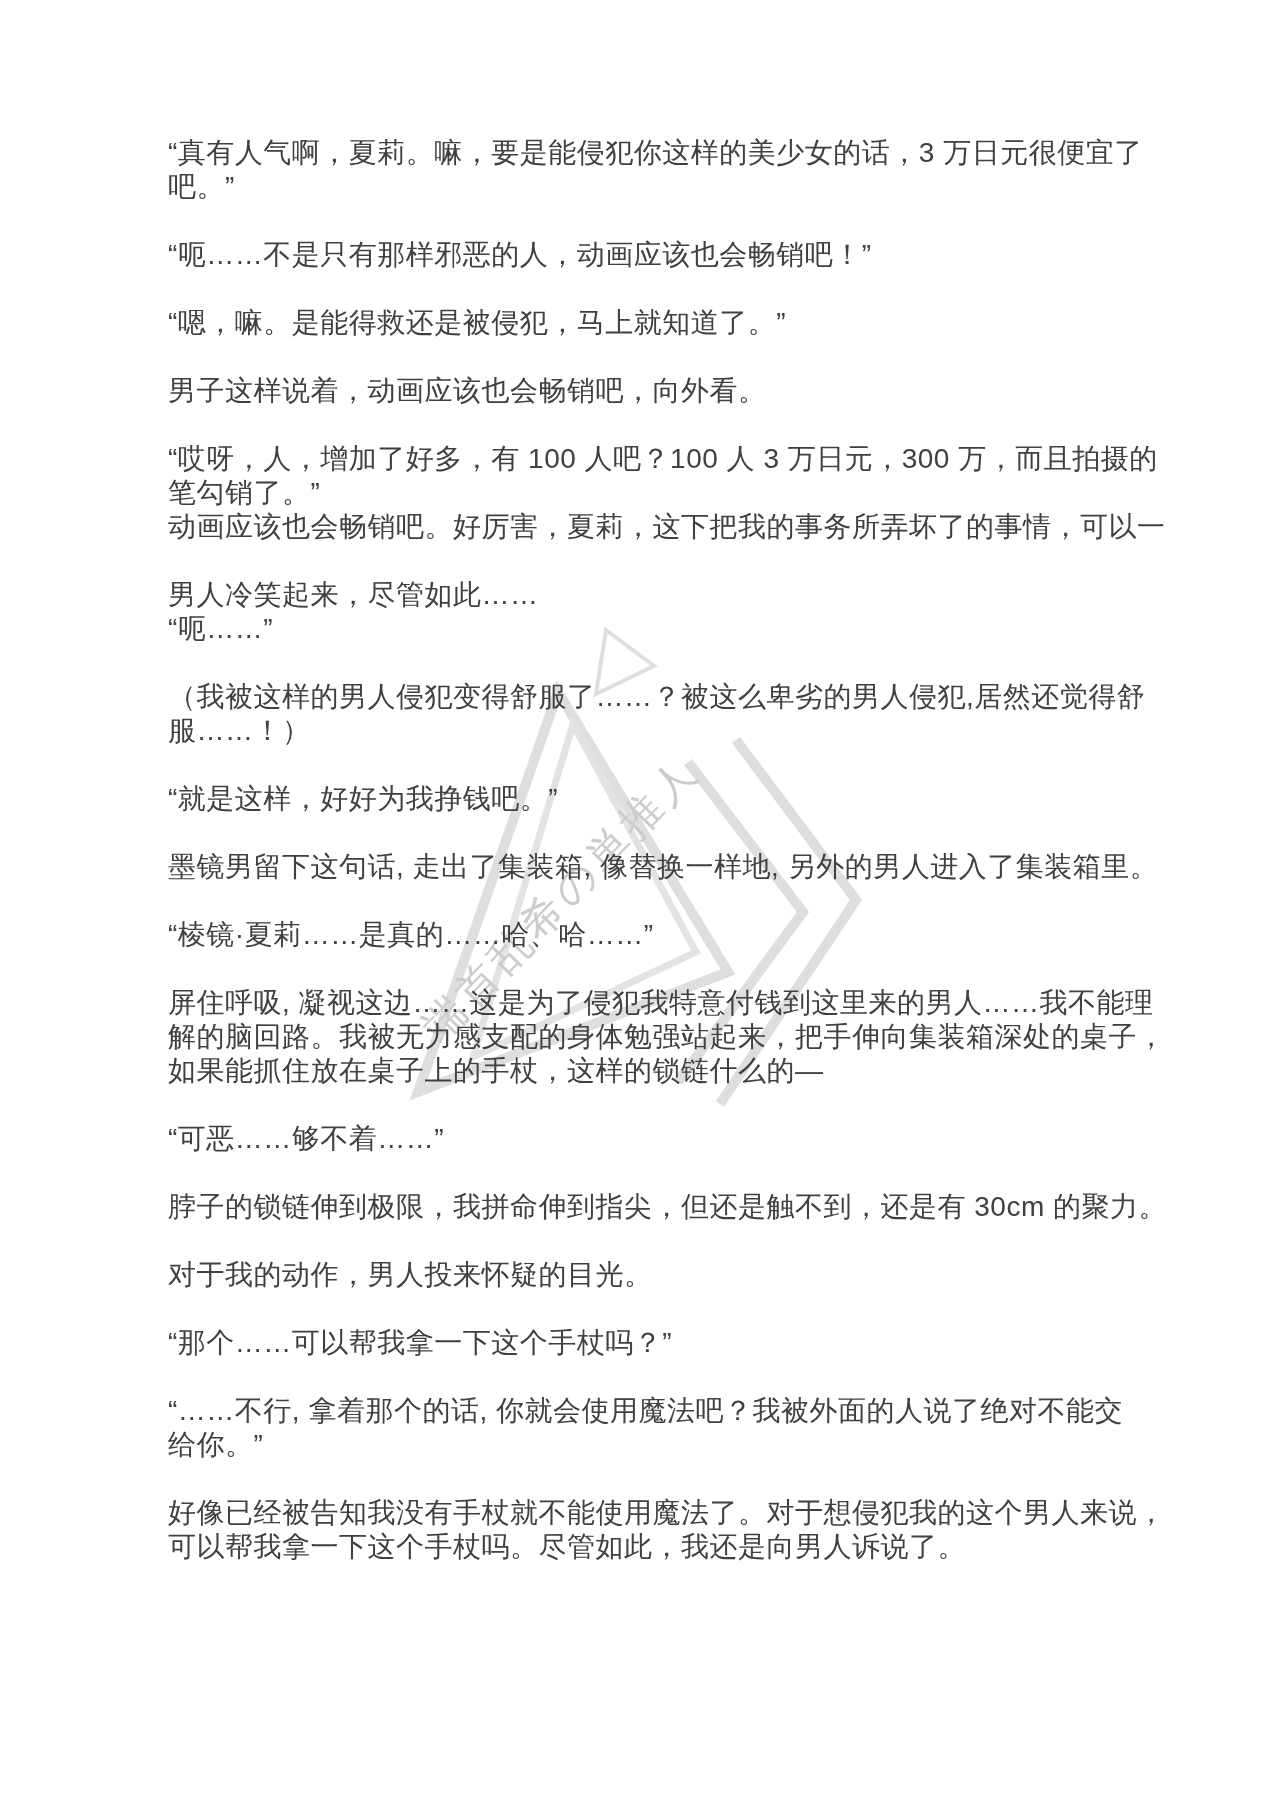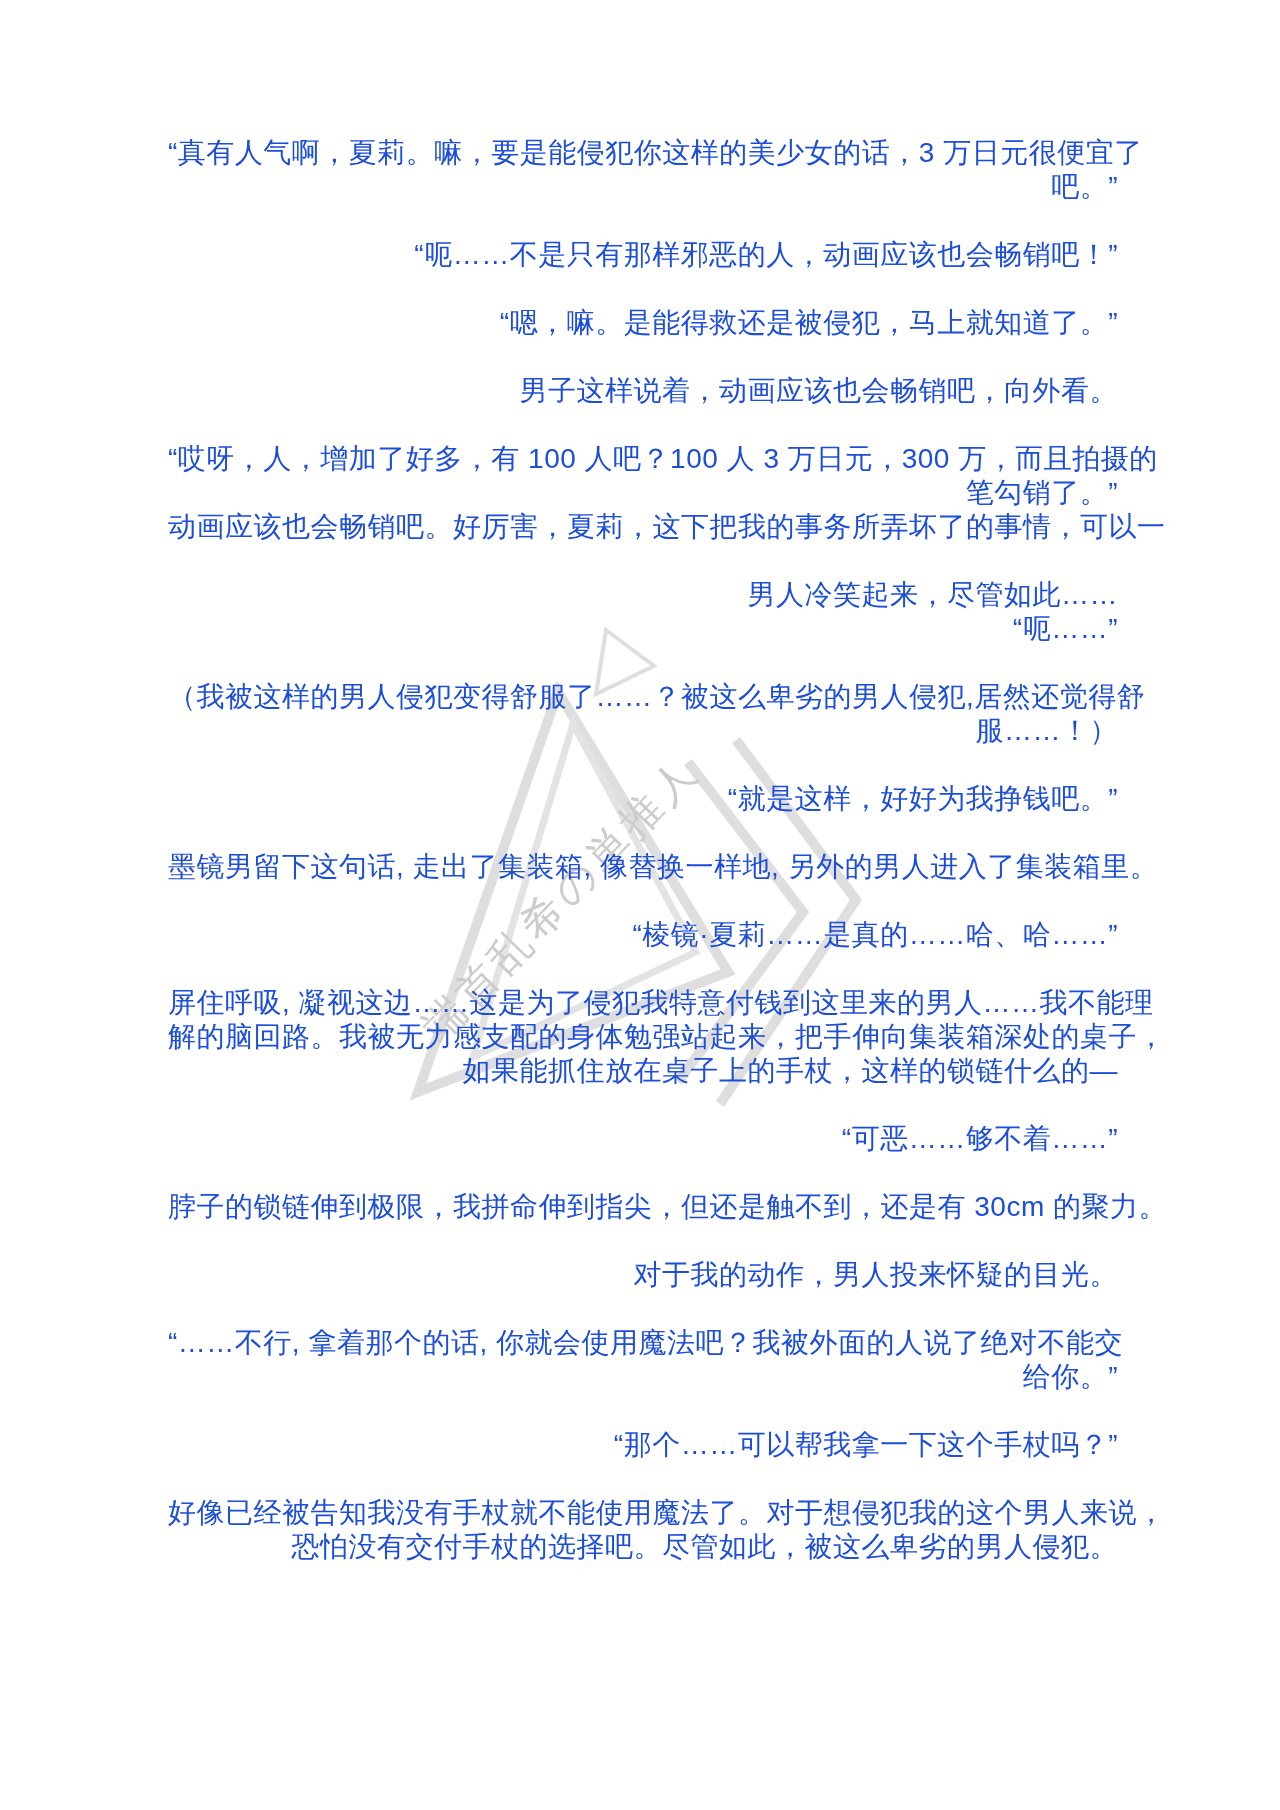--- a/index.html
+++ b/index.html
@@ -11,21 +11,21 @@
   .watermark{
     position:absolute;left:388px;top:612px;width:480px;height:570px;
     z-index:0;pointer-events:none;
   }
   .content{
     position:absolute;left:168px;top:136px;width:950px;z-index:1;
   }
   .para{margin:0 0 34px 0;}
   .line{
     font-size:28px;line-height:34px;letter-spacing:0.5px;
-    white-space:nowrap;color:#1d4ed8;text-align:right;
+    white-space:nowrap;color:#404040;
   }
 </style>
 </head>
 <body>
 
 <div class="page">
 
   <svg class="watermark" viewBox="0 0 480 570" fill="none" xmlns="http://www.w3.org/2000/svg">
 
     <polygon points="218,18 266,54 208,82" stroke="#dedede" stroke-width="4" fill="none"></polygon>
@@ -83,25 +83,25 @@
       <div class="para">
         <div class="line">“可恶……够不着……”</div>
       </div>
       <div class="para">
         <div class="line">脖子的锁链伸到极限，我拼命伸到指尖，但还是触不到，还是有 30cm 的聚力。</div>
       </div>
       <div class="para">
         <div class="line">对于我的动作，男人投来怀疑的目光。</div>
       </div>
       <div class="para">
+        <div class="line">“那个……可以帮我拿一下这个手杖吗？”</div>
+      </div>
+      <div class="para">
         <div class="line">“……不行, 拿着那个的话, 你就会使用魔法吧？我被外面的人说了绝对不能交</div>
         <div class="line">给你。”</div>
       </div>
       <div class="para">
-        <div class="line">“那个……可以帮我拿一下这个手杖吗？”</div>
-      </div>
-      <div class="para">
         <div class="line">好像已经被告知我没有手杖就不能使用魔法了。对于想侵犯我的这个男人来说，</div>
-        <div class="line">恐怕没有交付手杖的选择吧。尽管如此，被这么卑劣的男人侵犯。</div>
+        <div class="line">可以帮我拿一下这个手杖吗。尽管如此，我还是向男人诉说了。</div>
       </div>
     </div>
 
 </div>
 
 </body></html>

